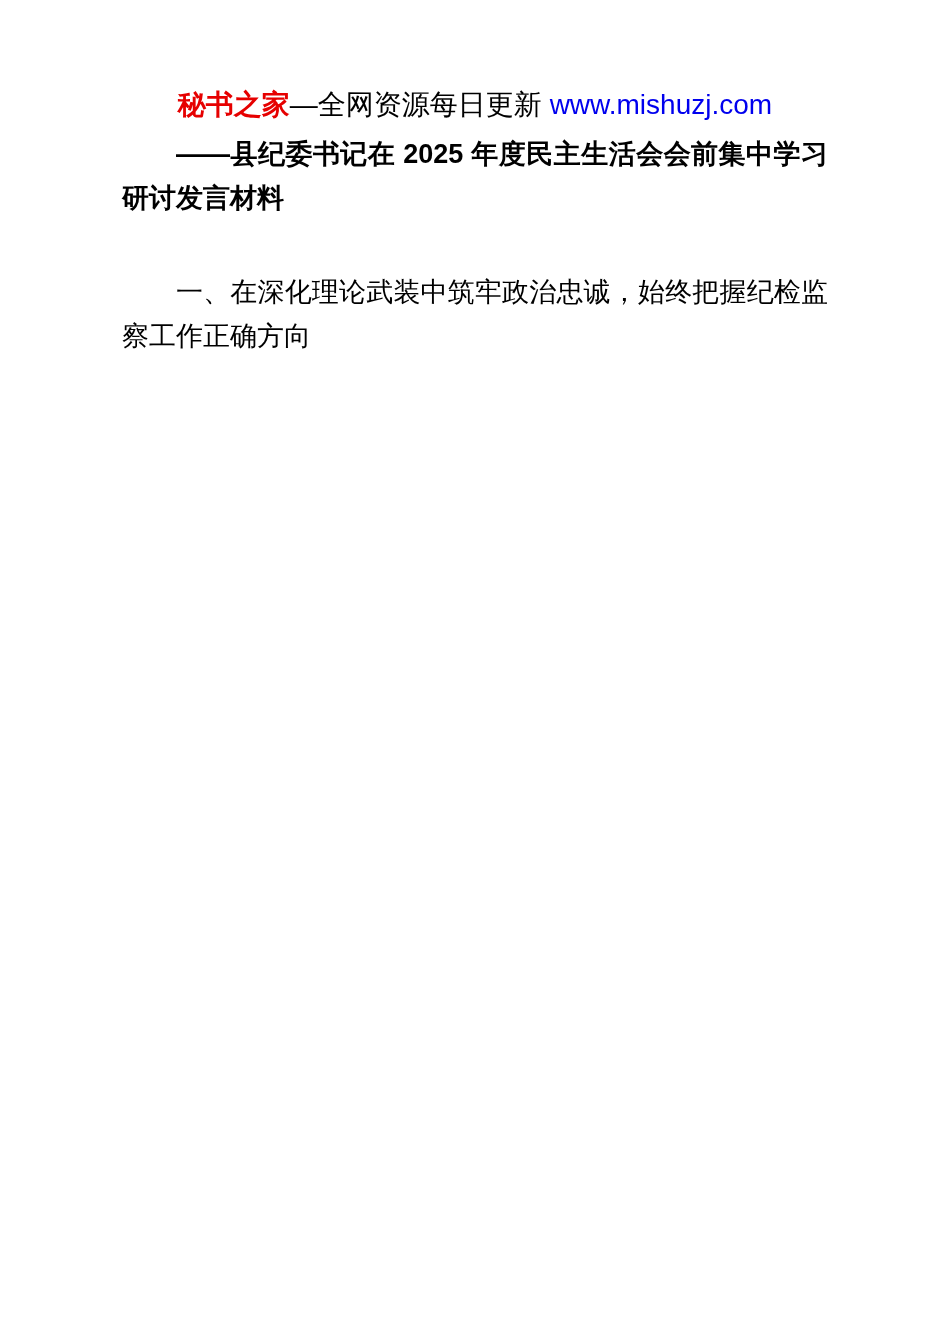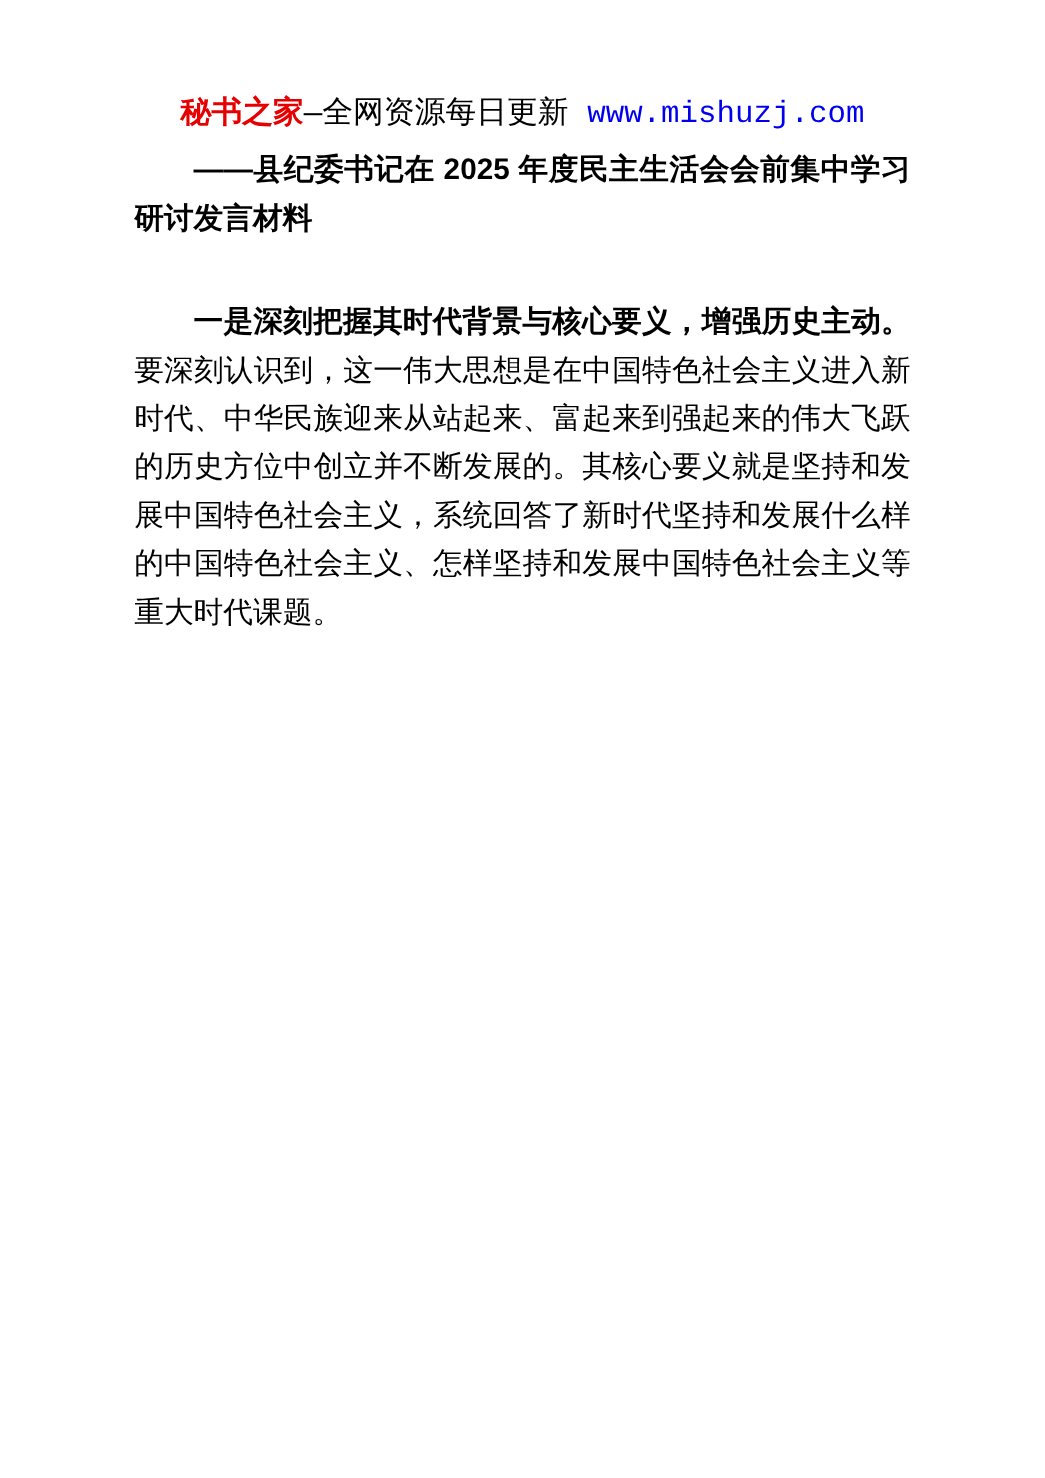--- a/index.html
+++ b/index.html
@@ -16,21 +16,20 @@
     font-family: "Liberation Sans", sans-serif;
     color: #000000;
     box-sizing: border-box;
     padding-top: 88px;
   }
   .site-header {
     text-align: center;
     font-size: 28px;
     line-height: 34px;
     white-space: nowrap;
-    font-family: Liberation Mono, monospace;
   }
   .site-name {
     color: #e60000;
     font-weight: bold;
   }
   .site-tagline {
     color: #000000;
   }
   .site-url {
     color: #0000ee;
@@ -81,18 +80,18 @@
   <div class="site-header">
     <span class="site-name">秘书之家</span><span class="site-tagline">—全网资源每日更新 </span><a class="site-url">www.mishuzj.com</a>
   </div>
 
 
   <div class="content">
 
     <p class="subtitle">——县纪委书记在 2025 年度民主生活会会前集中学习研讨发言材料</p>
 
     <div class="doc-body">
-      <p><span class="lead-bold">一是深刻把握其时代背景与核心要义，增强历史主动。</span><span>要深刻认识到，这一伟大思想是在中国特色社会主义进入新时代、中华民族迎来从站起来、富起来到强起来的伟大飞跃的历史方位中创立并不断发展的。其核心要义就是坚持和发展中国特色社会主义，系统回答了新时代坚持和发展什么样的中国特色社会主义、怎样坚持和发展中国特色社会主义等重大时代课题。</span></p>
+      <p>一、在深化理论武装中筑牢政治忠诚，始终把握纪检监察工作正确方向</p>
     </div>
 
   </div>
 
 </div>
 
 </body></html>

